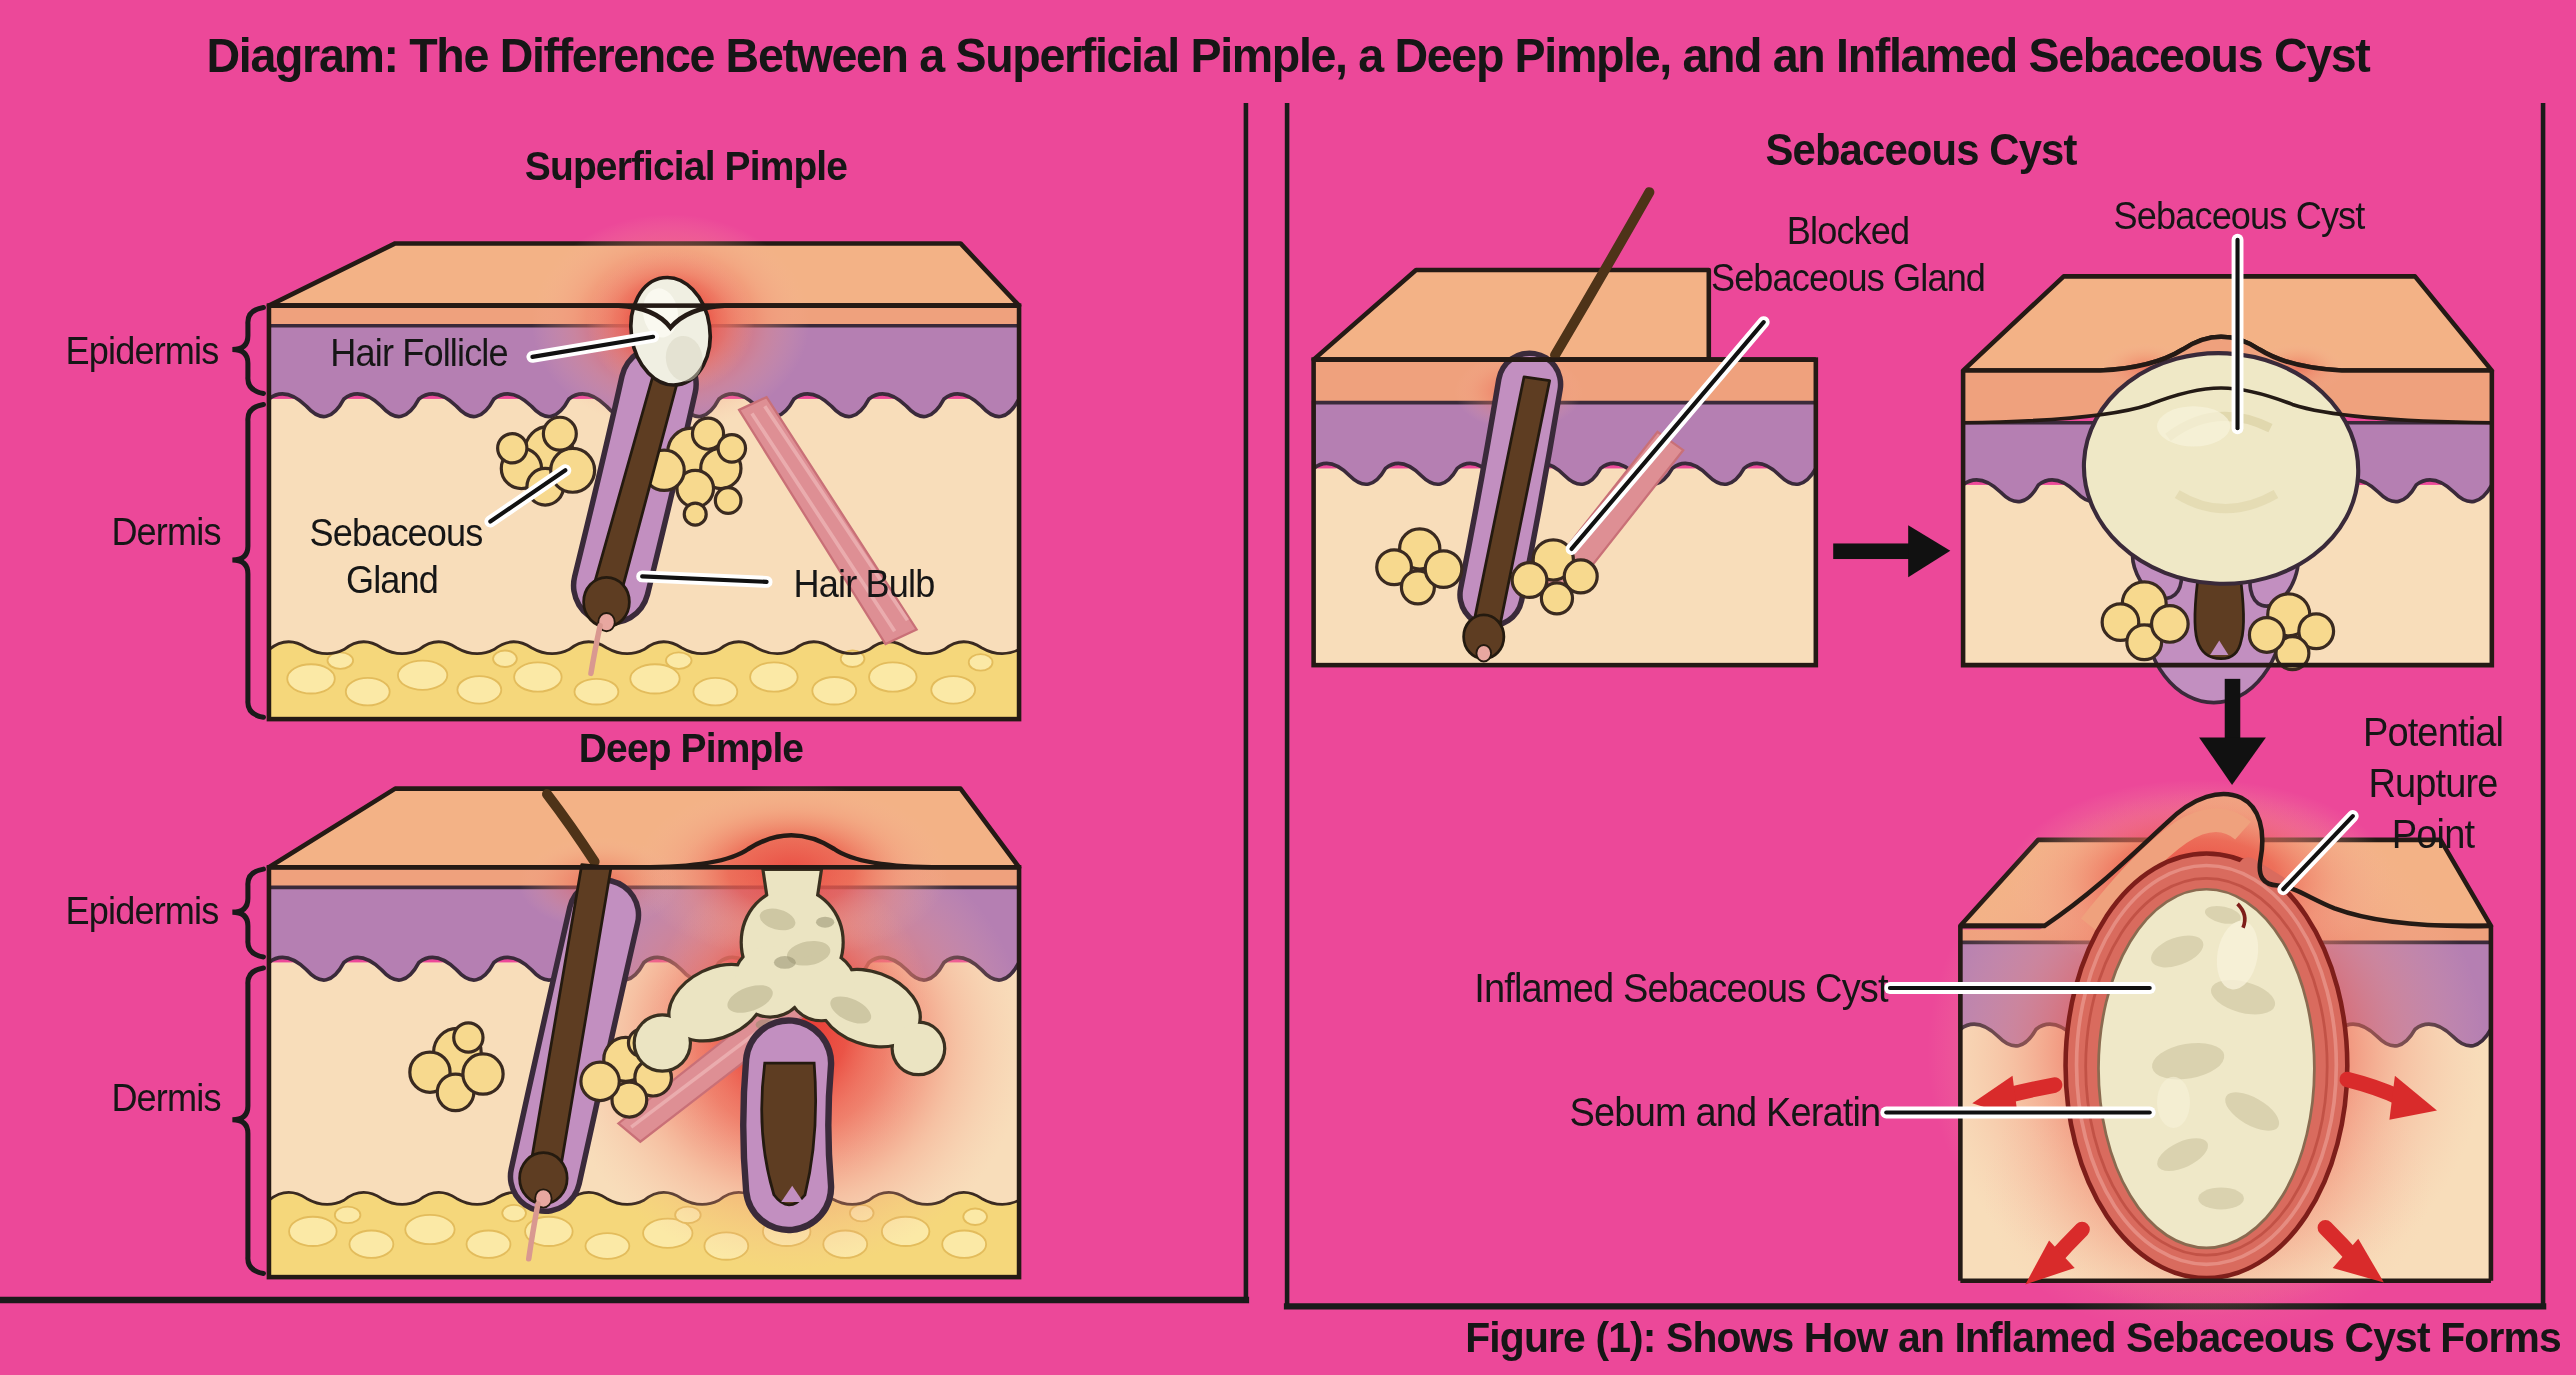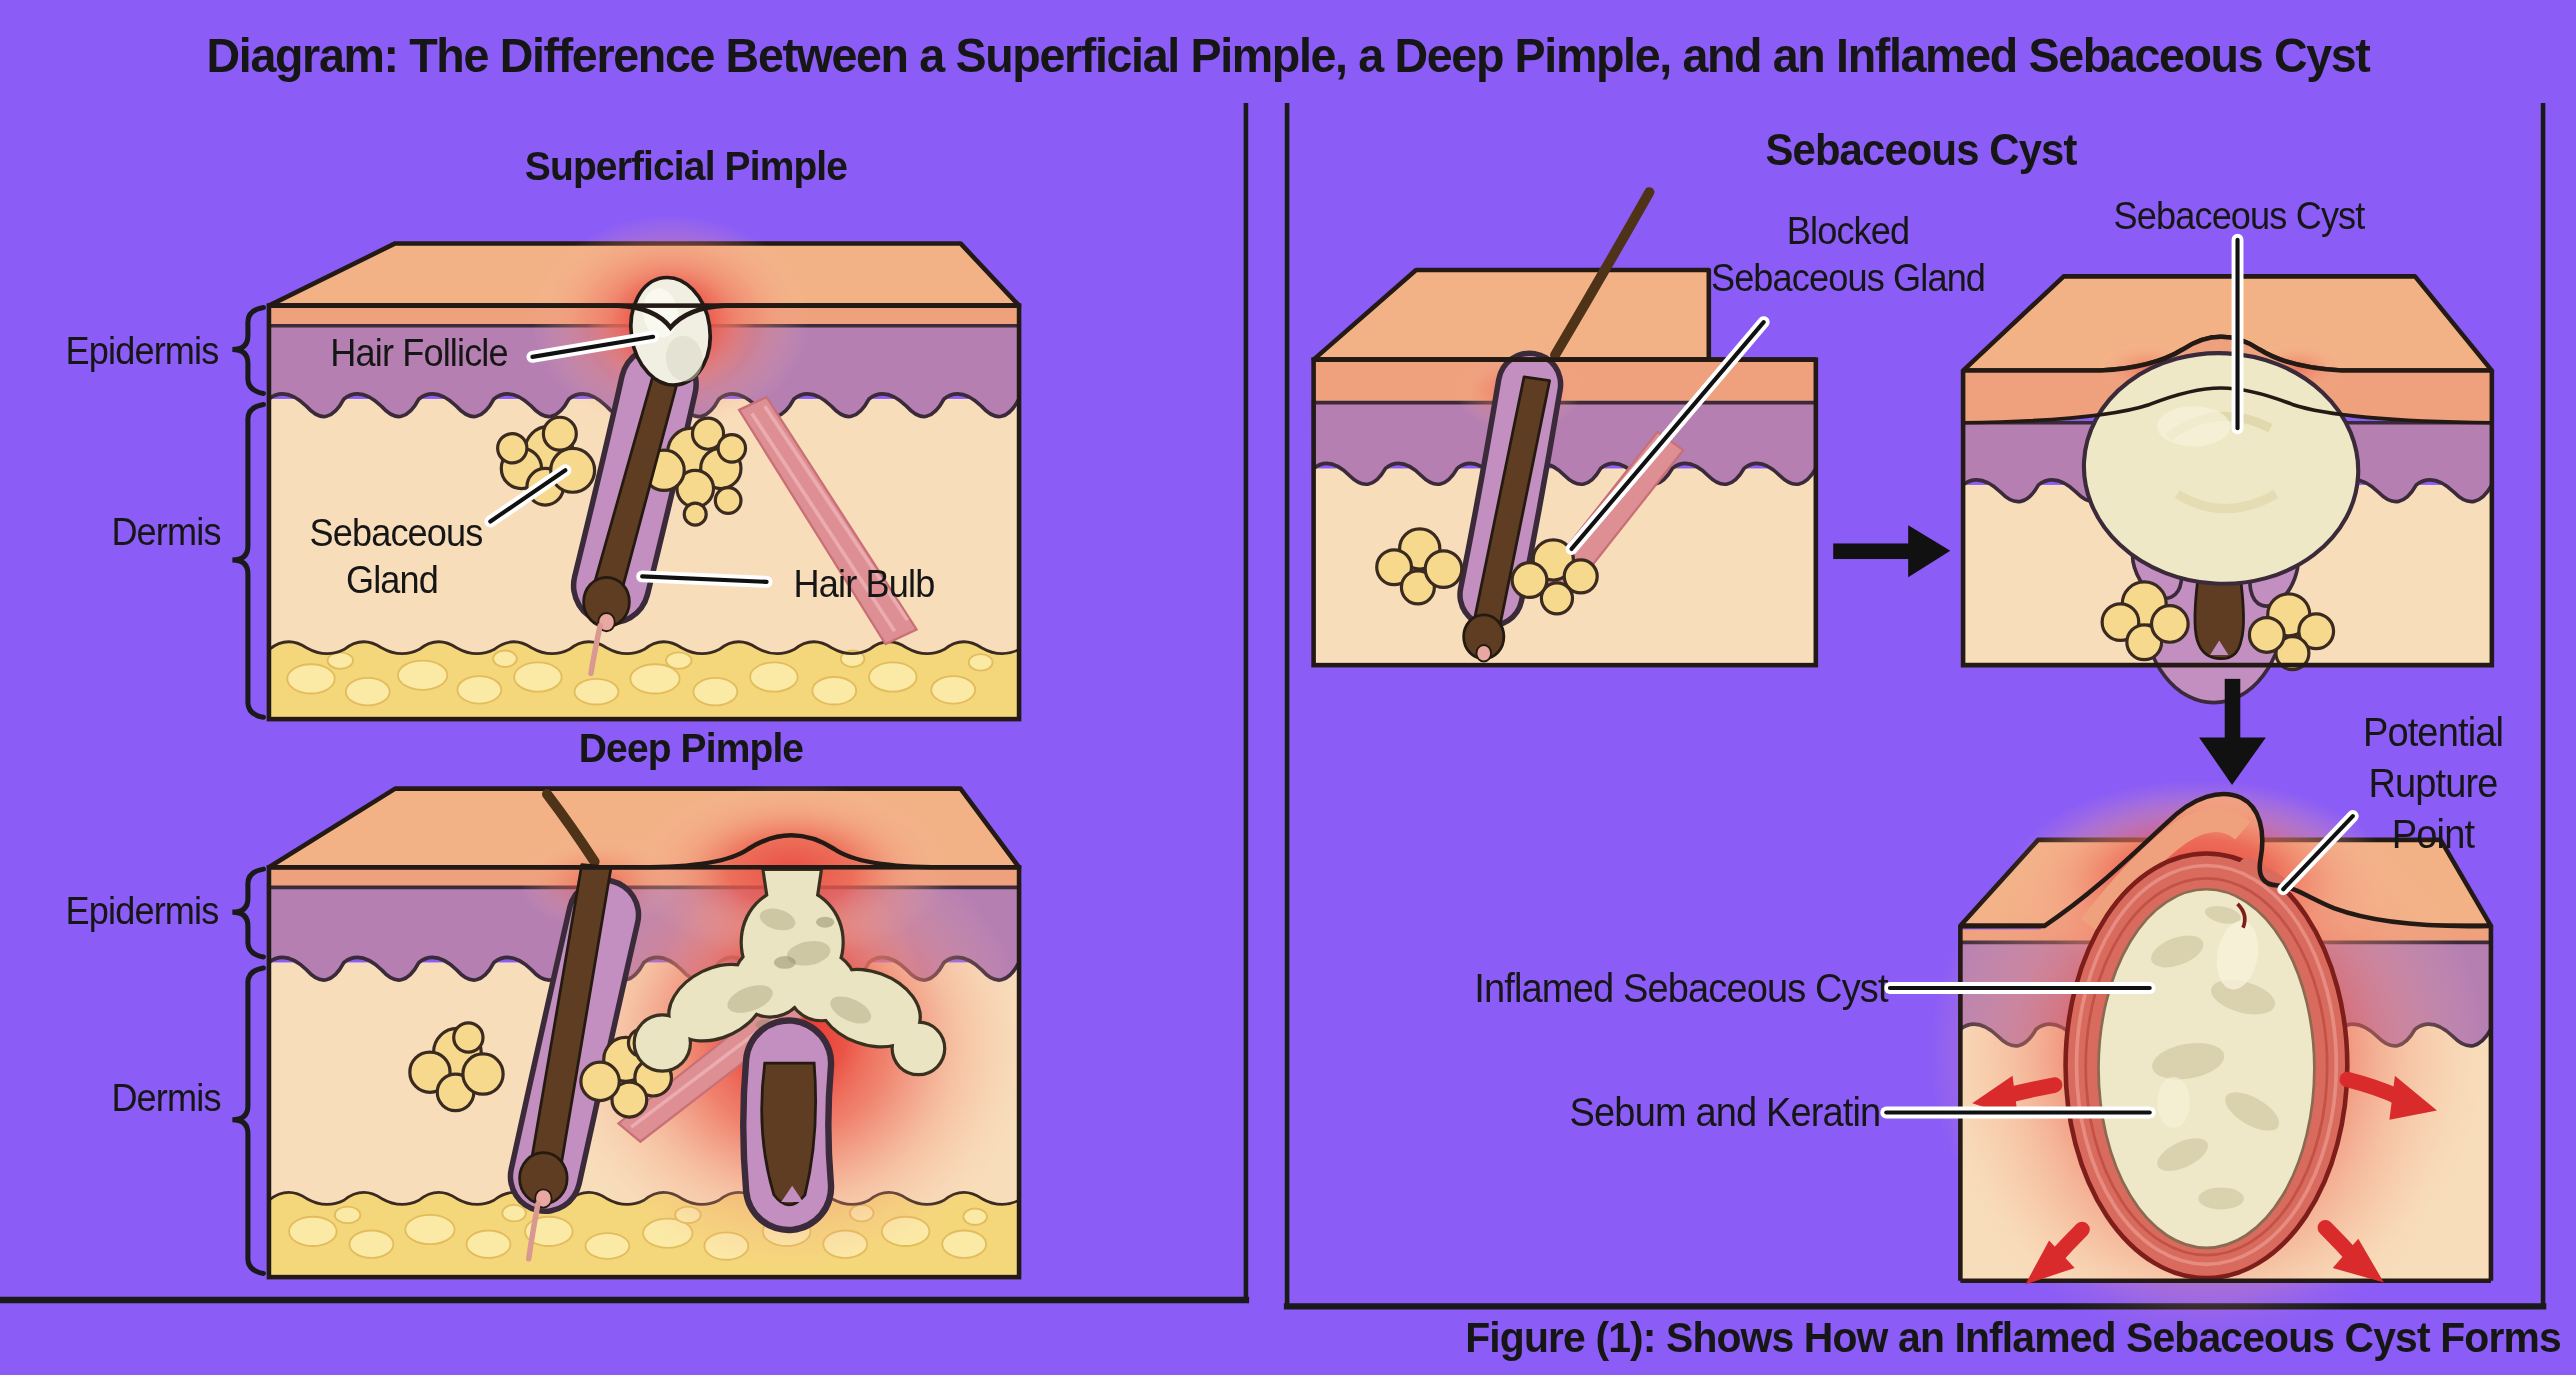--- a/index.html
+++ b/index.html
@@ -1,16 +1,16 @@
 <!DOCTYPE html>
 <html style="font-size:14.6px"><head>
 <meta charset="utf-8">
 <style>
   html,body{margin:0;padding:0;background:#ffffff;}
-  #stage{position:relative;width:2576px;height:1376px;background:#8b5cf6;overflow:hidden;
+  #stage{position:relative;width:2576px;height:1376px;background:#ec4899;overflow:hidden;
          font-family:"Liberation Sans", sans-serif;color:#161616;}
   #art{position:absolute;left:0;top:0;width:2576px;height:1376px;}
   .lbl{position:absolute;white-space:nowrap;transform:translate(-50%,-50%) scale(.95,1);
        font-size:38px;letter-spacing:-0.9px;color:#161616;line-height:1;}
   .ttl{font-weight:700;font-size:41px;letter-spacing:-0.9px;}
   .big{font-size:40px;}
   .hdr{font-weight:700;font-size:44px;}
   .main{font-weight:700;font-size:49px;letter-spacing:-1.4px;}
   .cap{font-weight:700;font-size:43px;letter-spacing:-0.9px;}
 </style>

